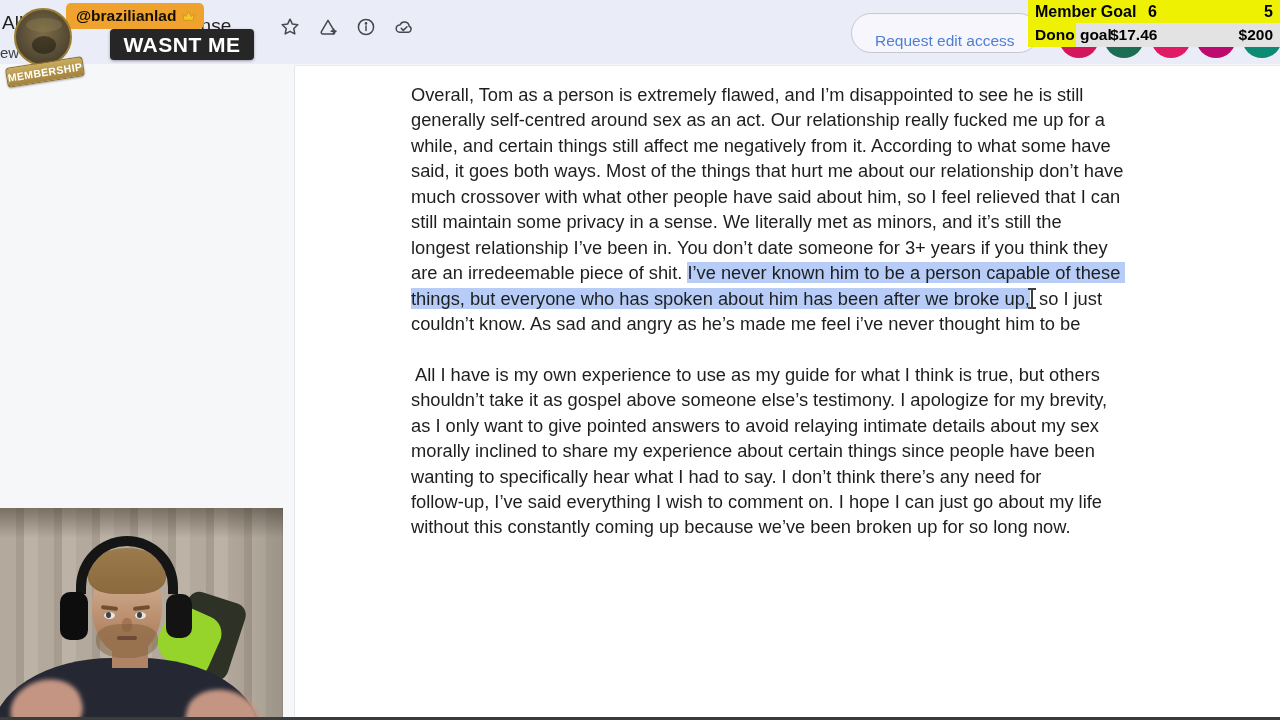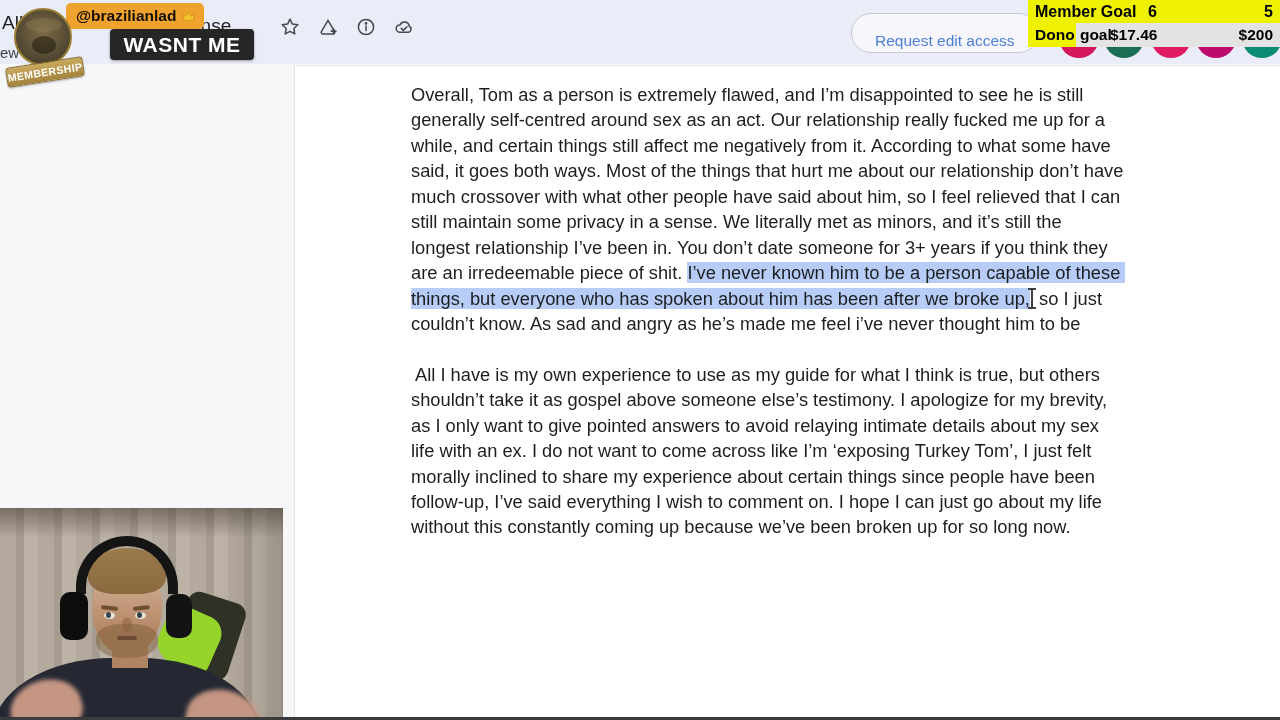--- a/index.html
+++ b/index.html
@@ -125,22 +125,22 @@
     <div class="line"><span>much crossover with what other people have said about him, so I feel relieved that I can</span></div>
     <div class="line"><span>still maintain some privacy in a sense. We literally met as minors, and it’s still the</span></div>
     <div class="line"><span>longest relationship I’ve been in. You don’t date someone for 3+ years if you think they</span></div>
     <div class="line"><span>are an irredeemable piece of shit. </span><span class="hl">I’ve never known him to be a person capable of these </span></div>
     <div class="line"><span class="hl">things, but everyone who has spoken about him has been after we broke up,</span><span class="ibeam"></span><span> so I just</span></div>
     <div class="line"><span>couldn’t know. As sad and angry as he’s made me feel i’ve never thought him to be</span></div>
     <div class="line"></div>
     <div class="line"><span> All I have is my own experience to use as my guide for what I think is true, but others</span></div>
     <div class="line"><span>shouldn’t take it as gospel above someone else’s testimony. I apologize for my brevity,</span></div>
     <div class="line"><span>as I only want to give pointed answers to avoid relaying intimate details about my sex</span></div>
-    <div class="line"><span>life with an ex. I do not want to come across like I’m ‘exposing Turkey Tom’, I just felt</span></div>
     <div class="line"><span>morally inclined to share my experience about certain things since people have been</span></div>
+    <div class="line"><span>wanting to specifically hear what I had to say. I don’t think there’s any need for</span></div>
     <div class="line"><span>follow-up, I’ve said everything I wish to comment on. I hope I can just go about my life</span></div>
     <div class="line"><span>without this constantly coming up because we’ve been broken up for so long now.</span></div>
   </div>
 
 <div class="goal-overlay">
   <div id="goal-avatars">
       <div class="goal-avatar" style="left: 31px; background: rgb(212, 23, 92);"></div>
       <div class="goal-avatar" style="left: 76px; background: rgb(27, 110, 84);"></div>
       <div class="goal-avatar" style="left: 123px; background: rgb(224, 26, 99);"></div>
       <div class="goal-avatar" style="left: 168px; background: rgb(189, 10, 110);"></div>

